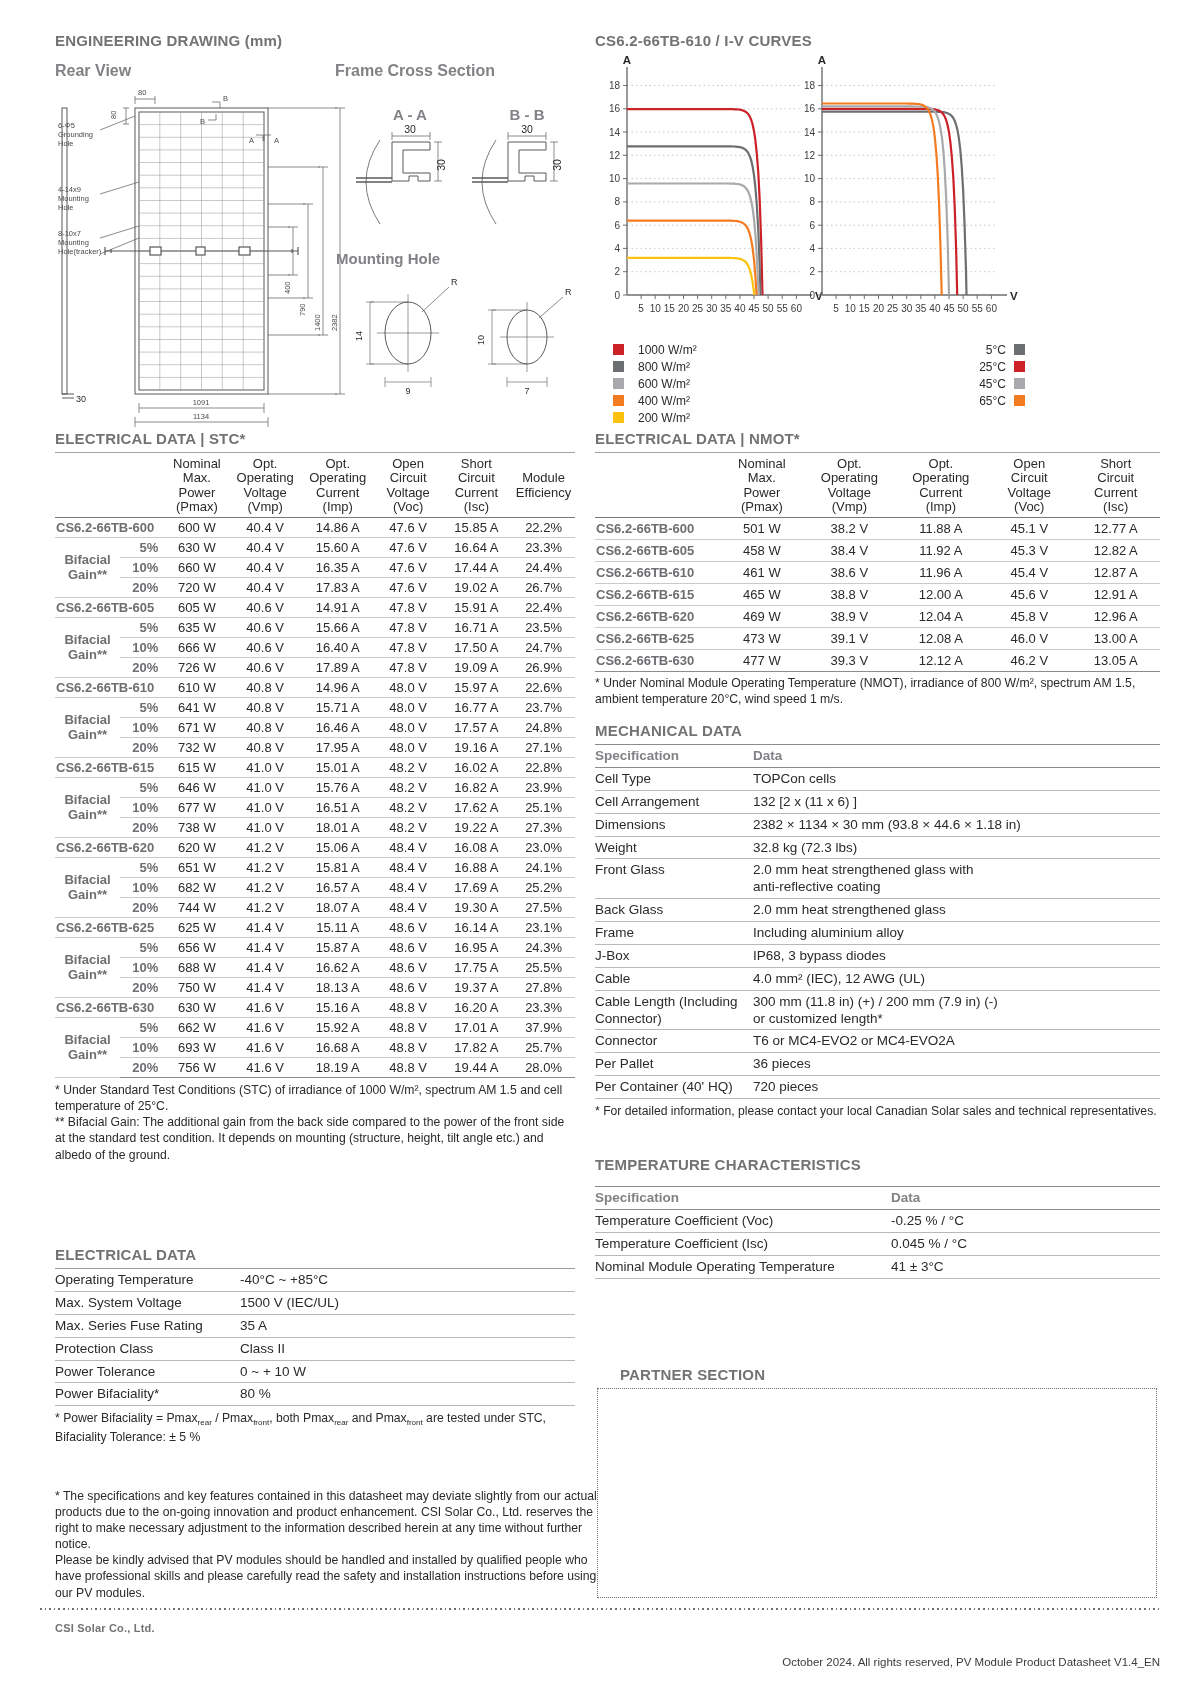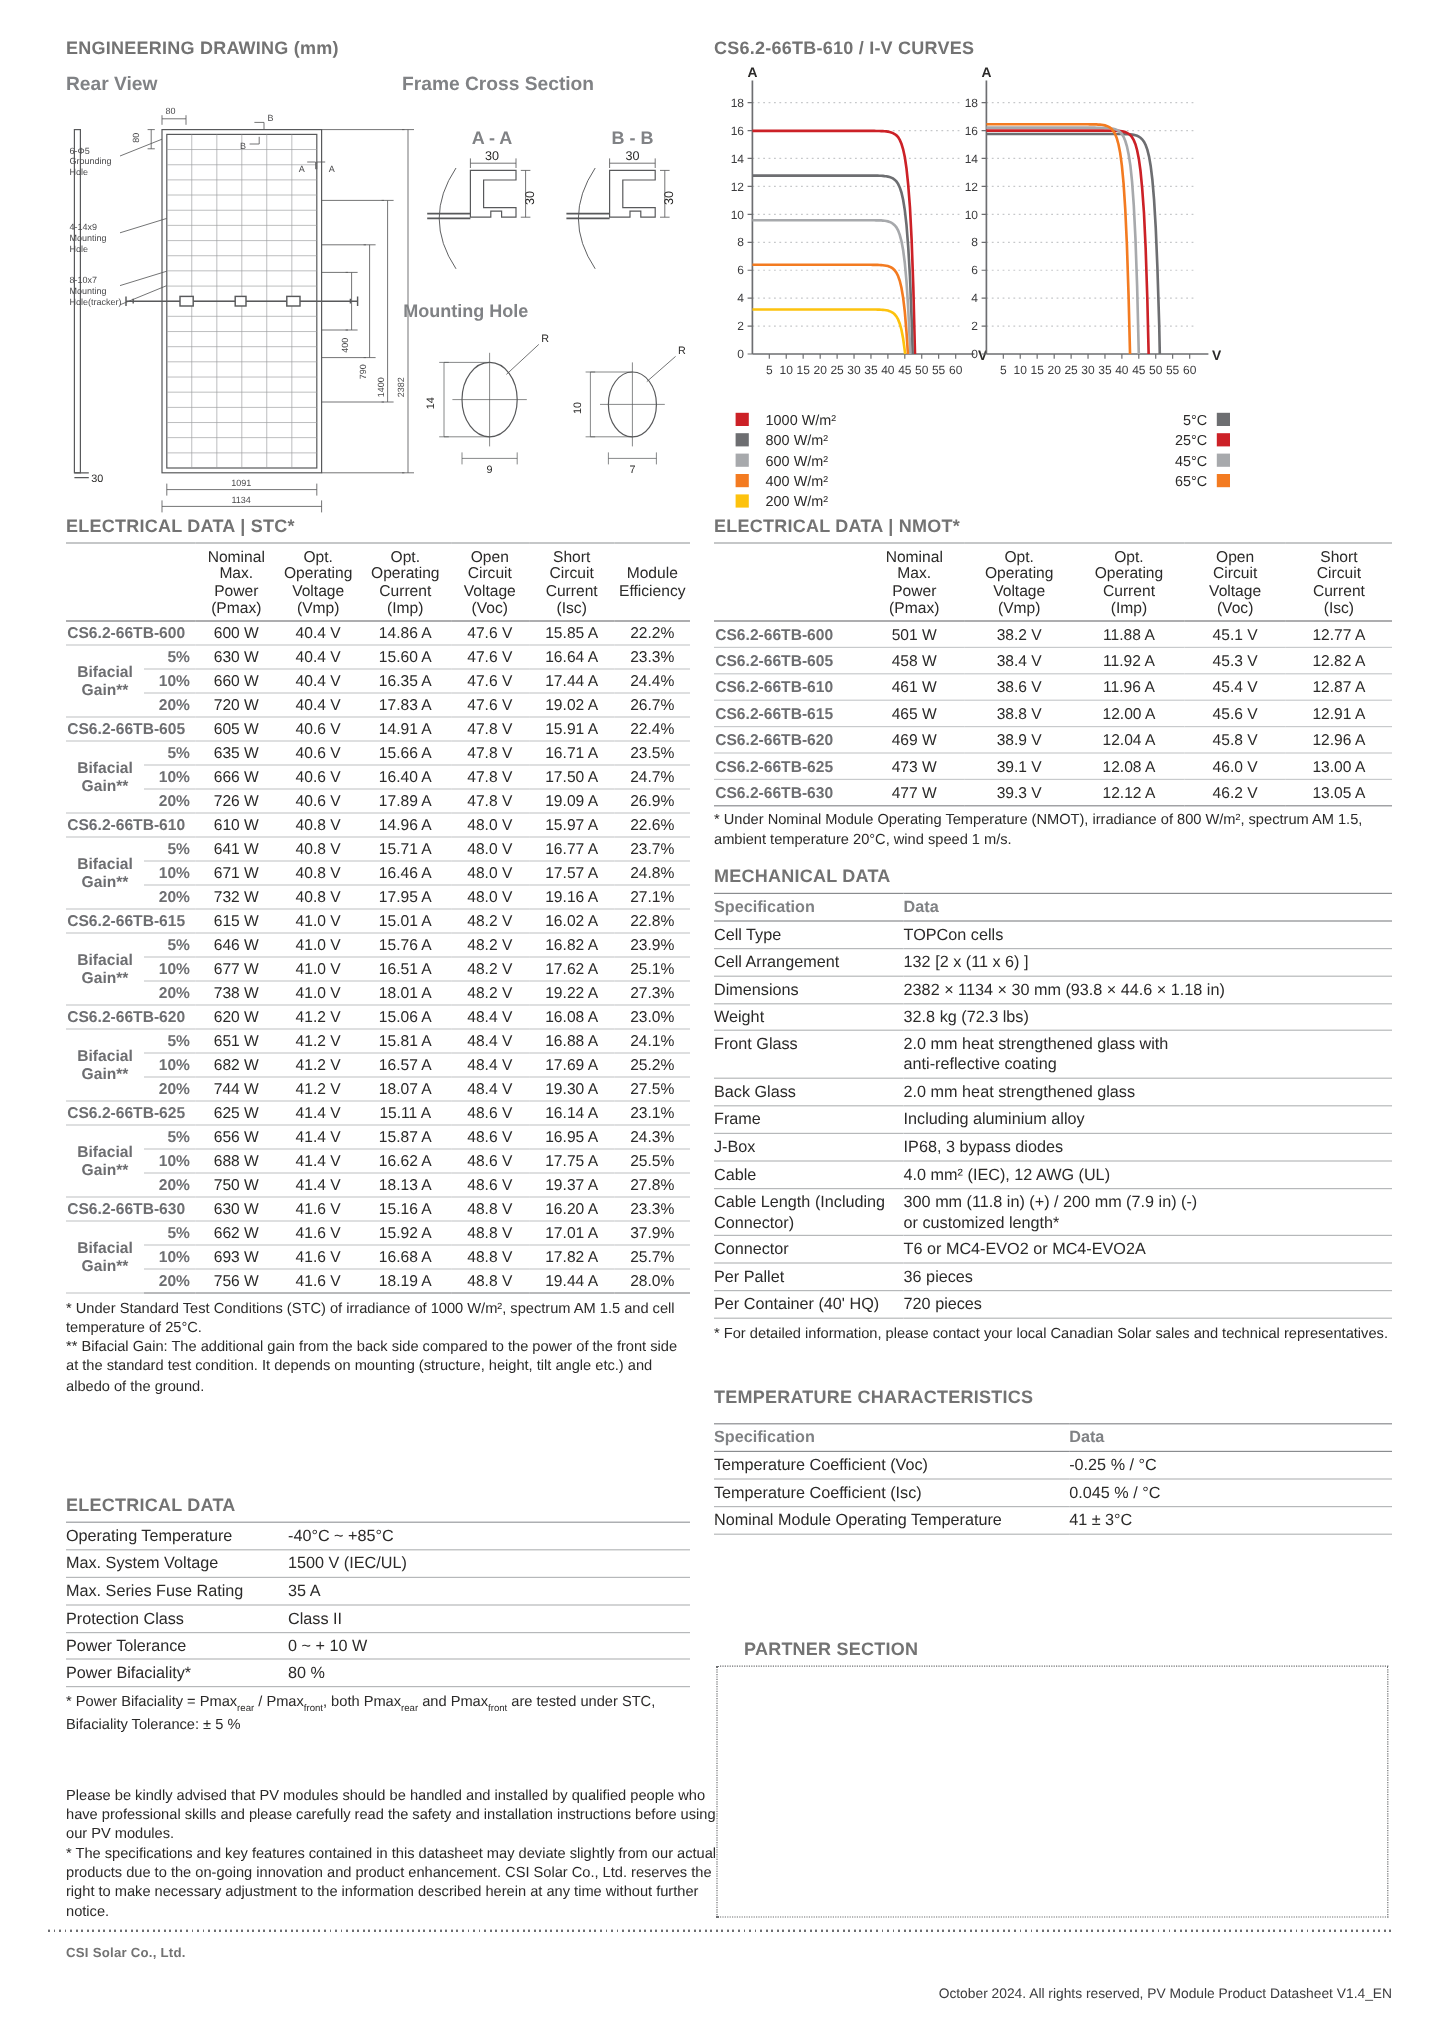--- a/index.html
+++ b/index.html
@@ -926,22 +926,22 @@
           <tr>
             <td>Nominal Module Operating Temperature</td>
             <td>41 ± 3°C</td>
           </tr>
         </tbody>
       </table>
     </div>
 </div>
 
 <div class="abs fn" style="left:55px;top:1488px;width:545px;">
+  <div>* The specifications and key features contained in this datasheet may deviate slightly from our actual products due to the on-going innovation and product enhancement. CSI Solar Co., Ltd. reserves the right to make necessary adjustment to the information described herein at any time without further notice.</div>
   <div>Please be kindly advised that PV modules should be handled and installed by qualified people who have professional skills and please carefully read the safety and installation instructions before using our PV modules.</div>
-  <div>* The specifications and key features contained in this datasheet may deviate slightly from our actual products due to the on-going innovation and product enhancement. CSI Solar Co., Ltd. reserves the right to make necessary adjustment to the information described herein at any time without further notice.</div>
 </div>
 
 <div class="abs sec-title" style="left:595px;top:1366px;margin-left:25px;">PARTNER SECTION</div>
 <div class="abs partner-box" style="left:597px;top:1388px;width:558px;height:208px;"></div>
 
 <div class="abs dotline" style="left:40px;top:1608px;width:1120px;"></div>
 <div class="abs sec-title" style="left:55px;top:1622px;font-size:11px;">CSI Solar Co., Ltd.</div>
 <div class="abs" style="right:40px;top:1656px;font-size:11.5px;color:#3c3c3e;">October 2024. All rights reserved, PV Module Product Datasheet V1.4_EN</div>
 
 </body></html>

